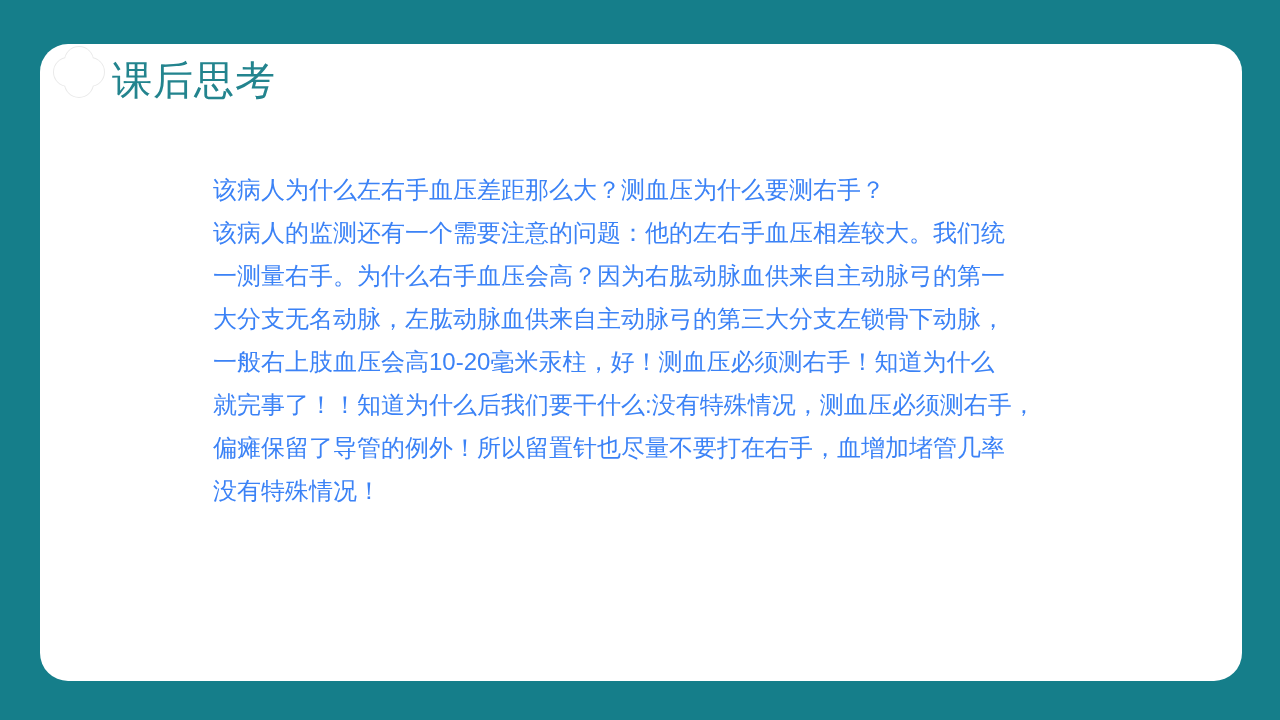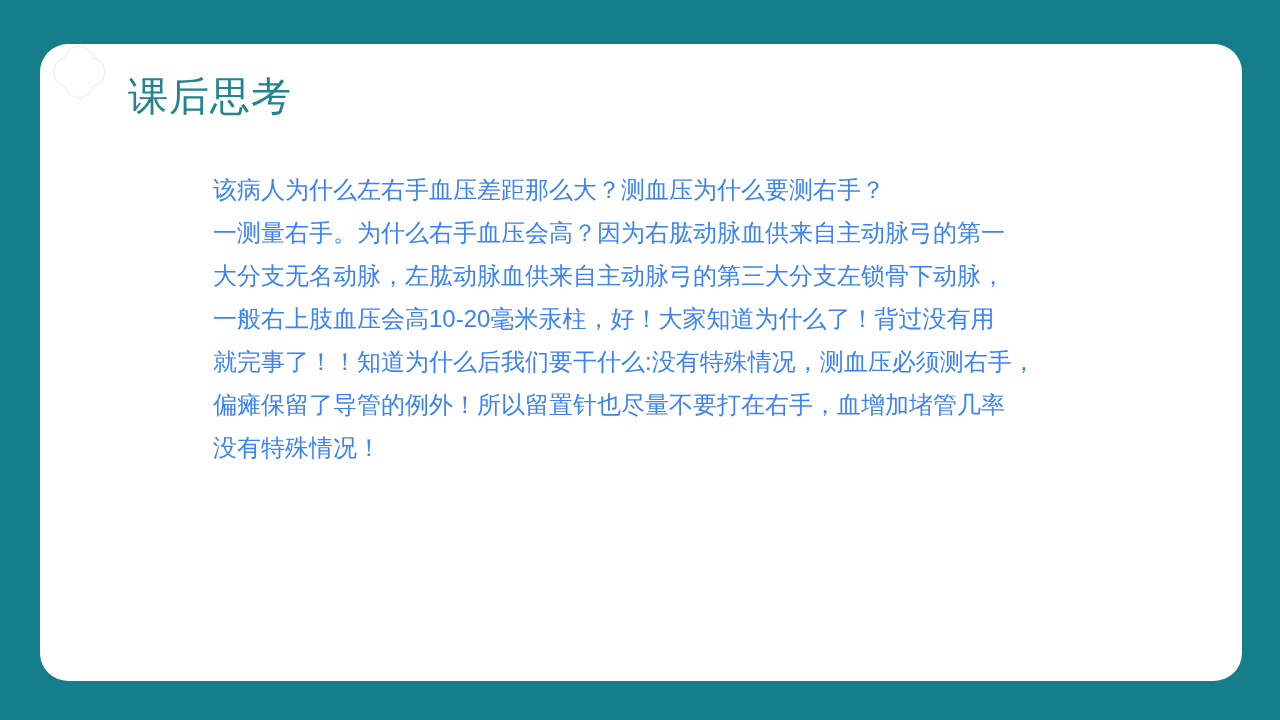--- a/index.html
+++ b/index.html
@@ -27,21 +27,21 @@
     position: absolute;
     left: 13px;
     top: 2px;
     width: 52px;
     height: 52px;
   }
   .slide-title {
     position: absolute;
     left: 72px;
     top: 10px;
-    margin: 16px;
+    margin: 0;
     font-size: 40px;
     font-weight: 500;
     line-height: 52px;
     color: #23848E;
     letter-spacing: 1px;
     white-space: nowrap;
   }
   .body-text {
     position: absolute;
     left: 173px;
@@ -73,21 +73,22 @@
       <circle cx="26" cy="37" r="14"></circle>
       <circle cx="15" cy="26" r="14"></circle>
       <circle cx="37" cy="26" r="14"></circle>
     </g>
   </svg>
 
   <h1 class="slide-title">课后思考</h1>
 
   <div class="body-text">
     <div class="body-line">该病人为什么左右手血压差距那么大？测血压为什么要测右手？</div>
+    <div class="body-line">该病人的监测还有一个需要注意的问题：他的左右手血压相差较大。我们统</div>
     <div class="body-line">一测量右手。为什么右手血压会高？因为右肱动脉血供来自主动脉弓的第一</div>
     <div class="body-line">大分支无名动脉，左肱动脉血供来自主动脉弓的第三大分支左锁骨下动脉，</div>
-    <div class="body-line">一般右上肢血压会高10-20毫米汞柱，好！大家知道为什么了！背过没有用</div>
+    <div class="body-line">一般右上肢血压会高10-20毫米汞柱，好！测血压必须测右手！知道为什么</div>
     <div class="body-line">就完事了！！知道为什么后我们要干什么:没有特殊情况，测血压必须测右手，</div>
     <div class="body-line">偏瘫保留了导管的例外！所以留置针也尽量不要打在右手，血增加堵管几率</div>
     <div class="body-line">没有特殊情况！</div>
   </div>
 
 </div>
 
 </body></html>

